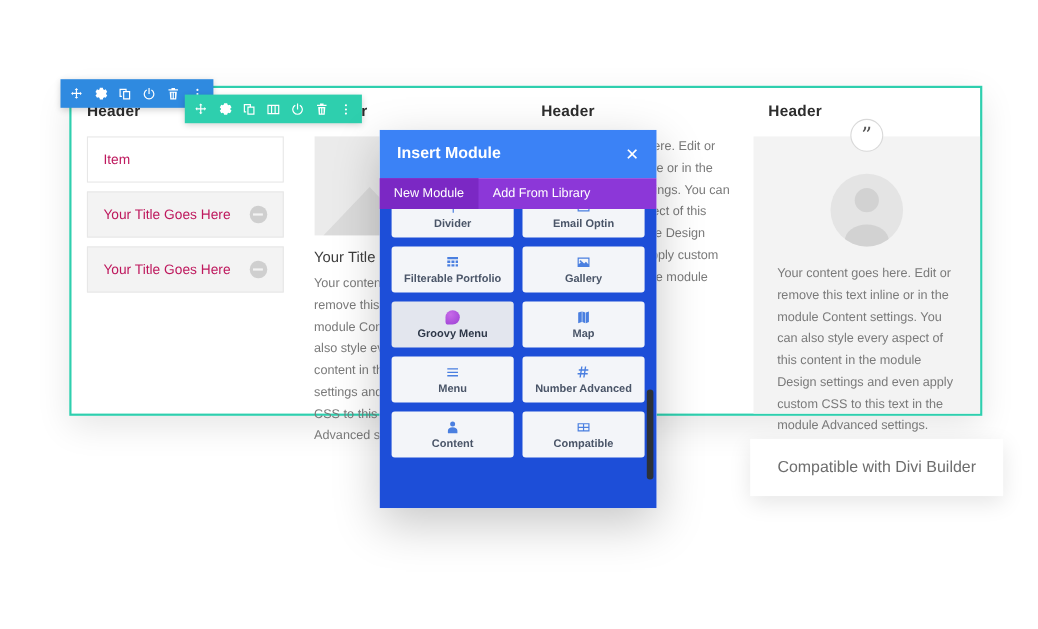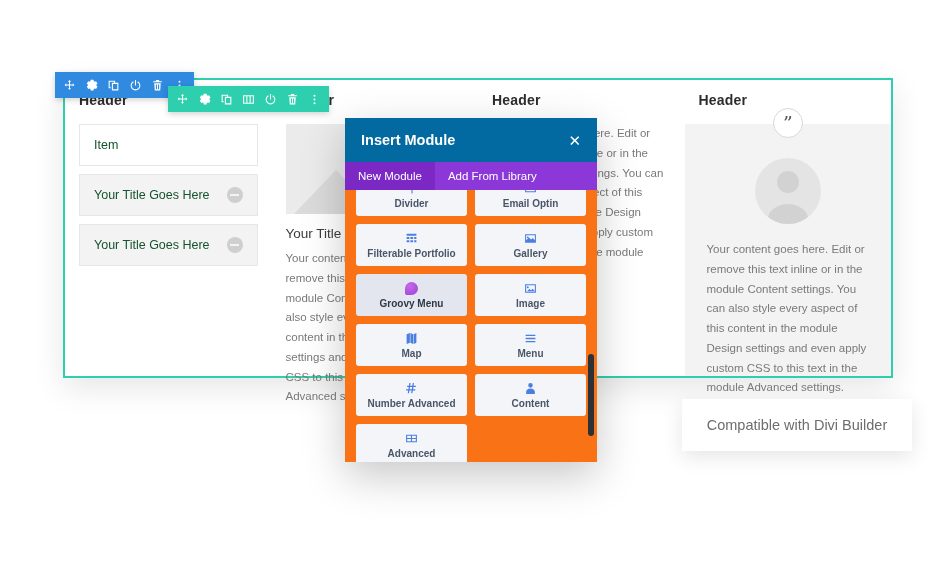--- a/index.html
+++ b/index.html
@@ -27,21 +27,21 @@
     font-size: 14px; font-weight: bold; color: #2d2d2d;
     letter-spacing: .2px; margin-bottom: 16px;
   }
 
   
   .acc-item {
     border: 1px solid #e7e7e7;
     height: 42px; margin-bottom: 8px;
     display: flex; align-items: center;
     padding: 0 14px;
-    font-size: 12.5px; color: #14532d;
+    font-size: 12.5px; color: #be185d;
   }
   .acc-item.plain { background: #ffffff; }
   .acc-item.filled { background: #f3f3f3; justify-content: space-between; }
   .toggle-dot {
     width: 16px; height: 16px; border-radius: 50%;
     background: #cfcfcf; position: relative; flex: none;
   }
   .toggle-dot::after {
     content: ""; position: absolute; left: 3.5px; top: 7px;
     width: 9px; height: 2px; background: #f3f3f3;
@@ -119,36 +119,36 @@
   .tb-ico svg { display: block; width: 13px; height: 13px; fill: #ffffff; }
 
   
   .modal {
     position: absolute; left: 345px; top: 118px;
     width: 252px; height: 344px;
     background: #ffffff; overflow: hidden; z-index: 40;
     box-shadow: 0 14px 40px rgba(0,0,0,.22);
   }
   .modal-head {
-    height: 44px; background: #0369a1; color: #fff;
+    height: 44px; background: #3b82f6; color: #fff;
     display: flex; align-items: center; justify-content: space-between;
     padding: 0 16px;
     gap: 44px;
   }
   .modal-title { font-size: 14.5px; font-weight: bold; }
   .modal-close { font-size: 15px; cursor: pointer; line-height: 1; }
   .modal-tabs { display: flex; height: 28px; background: #8c37d8; }
   .tab {
     display: flex; align-items: center; padding: 0 13px;
     font-size: 11.5px; font-weight: normal; color: #ffffff; cursor: pointer;
   }
   .tab.active { background: #7b28c4; }
   .modal-body {
     position: absolute; left: 0; right: 0; top: 72px; bottom: 0;
-    background: #f97316; padding: 0 11px; overflow: hidden;
+    background: #1d4ed8; padding: 0 11px; overflow: hidden;
   }
   .mod-grid { display: grid; grid-template-columns: 1fr 1fr; gap: 8px; margin-top: -16px; }
   .mod-cell {
     background: #f3f5f9; border-radius: 3px; height: 42px;
     display: flex; flex-direction: column; align-items: center; justify-content: center;
     gap: 3px; cursor: pointer;
   }
   .mod-cell.sel { background: #e3e6ee; }
   .mod-ico { height: 13px; display: flex; align-items: center; justify-content: center; }
   .mod-ico svg { display: block; width: 13px; height: 13px; fill: #4a7fe0; }
@@ -350,28 +350,20 @@
           <span class="mod-label">Gallery</span>
         </div>
 
         <div class="mod-cell sel">
           <span class="mod-ico">
               <span class="gm-logo"></span>
             </span>
           <span class="mod-label">Groovy Menu</span>
         </div>
 
-        <div class="mod-cell">
-          <span class="mod-ico">
-              <svg viewBox="0 0 24 24">
-                <path d="M2 4h20v16H2V4zm2 2v12h16V6H4zm3 2a1.8 1.8 0 110 3.6A1.8 1.8 0 017 8zm-1 9l4-4.5 3 3 3-3.2 4 4.7H6z"></path>
-              </svg>
-            </span>
-          <span class="mod-label">Image</span>
-        </div>
 
 
         <div class="mod-cell">
           <span class="mod-ico">
               <svg viewBox="0 0 24 24">
                 <path d="M3 4l6-2v18l-6 2V4zm7-2l5 2v18l-5-2V2zm6 2l5-2v18l-5 2V4z"></path>
               </svg>
             </span>
           <span class="mod-label">Map</span>
         </div>
@@ -402,21 +394,21 @@
             </span>
           <span class="mod-label">Content</span>
         </div>
 
         <div class="mod-cell">
           <span class="mod-ico">
               <svg viewBox="0 0 24 24">
                 <path d="M2 5h20v14H2V5zm2 2v4h7V7H4zm9 0v4h7V7h-7zM4 13v4h7v-4H4zm9 0v4h7v-4h-7z"></path>
               </svg>
             </span>
-          <span class="mod-label">Advanced</span>
+          <span class="mod-label">Compatible</span>
         </div>
 
       </div>
     </div>
     <div class="scroll-track">
       <div class="scroll-thumb"></div>
     </div>
   </div>
 
   <div class="badge">

